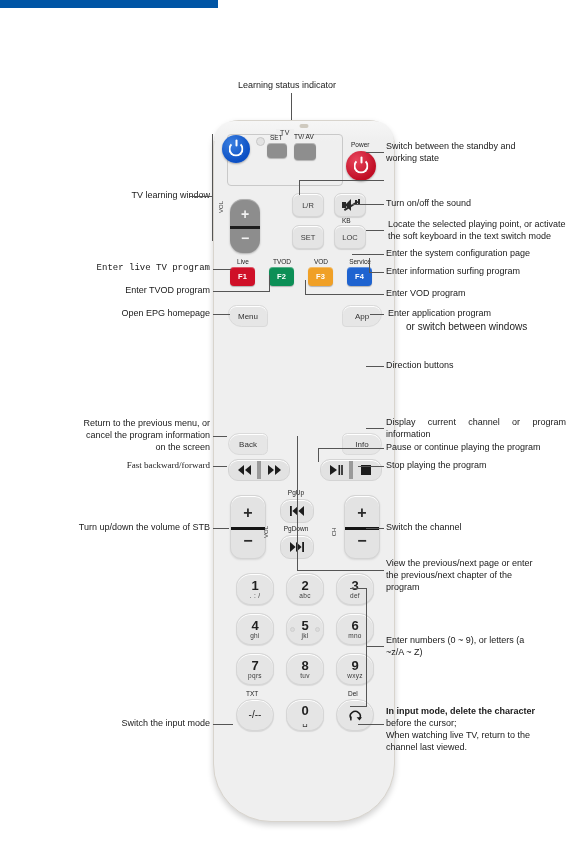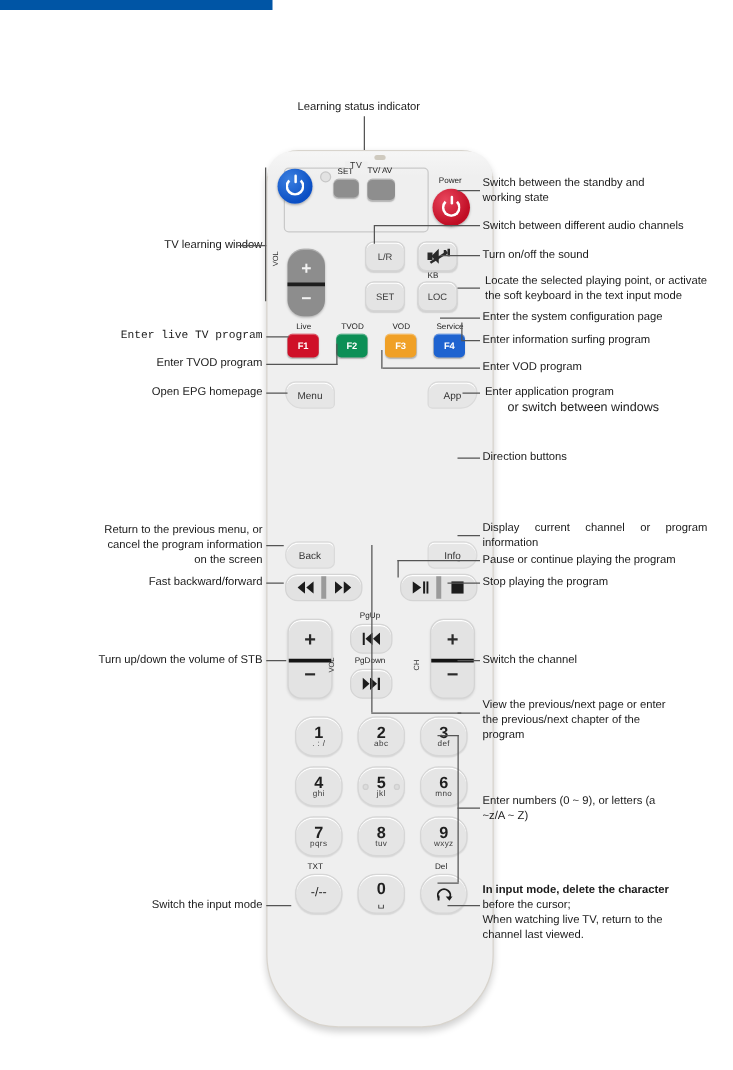--- a/index.html
+++ b/index.html
@@ -422,43 +422,42 @@
   <div class="lead v" style="left:269px;top:275px;height:17px;"></div>
 
   <div class="callout r" style="left:60px;top:308px;width:150px;">Open  EPG homepage</div>
   <div class="lead h" style="left:213px;top:314px;width:17px;"></div>
 
   <div class="callout r" style="left:48px;top:418px;width:162px;">Return to the previous menu, or</div>
   <div class="callout r" style="left:48px;top:430px;width:162px;">cancel the program information</div>
   <div class="callout r" style="left:48px;top:442px;width:162px;">on the screen</div>
   <div class="lead h" style="left:213px;top:436px;width:14px;"></div>
 
-  <div class="callout r" style="left:60px;top:460px;width:150px;">Fast backward/forward</div>
+  <div class="callout r" style="left:60px;top:460px;width:150px;font-family:Liberation Serif, serif;">Fast backward/forward</div>
   <div class="lead h" style="left:213px;top:466px;width:14px;"></div>
 
   <div class="callout r" style="left:30px;top:522px;width:180px;">Turn up/down the volume of STB</div>
   <div class="lead h" style="left:213px;top:528px;width:16px;"></div>
 
   <div class="callout r" style="left:60px;top:718px;width:150px;">Switch the input mode</div>
   <div class="lead h" style="left:213px;top:724px;width:20px;"></div>
 
   <div class="lead h" style="left:366px;top:152px;width:18px;"></div>
   <div class="callout l" style="left:386px;top:141px;width:198px;">Switch between the standby and</div>
   <div class="callout l" style="left:386px;top:153px;width:198px;">working state</div>
 
   <div class="lead h" style="left:300px;top:180px;width:84px;"></div>
   <div class="lead v" style="left:299px;top:180px;height:15px;"></div>
-  <div class="callout l" style="left:386px;top:175px;width:198px;">Switch between different audio channels</div>
 
   <div class="lead h" style="left:352px;top:204px;width:32px;"></div>
   <div class="callout l" style="left:386px;top:198px;width:198px;">Turn on/off the sound</div>
 
   <div class="lead h" style="left:366px;top:230px;width:18px;"></div>
   <div class="callout l" style="left:388px;top:219px;width:196px;">Locate the selected playing point, or activate</div>
-  <div class="callout l" style="left:388px;top:231px;width:196px;">the soft keyboard in the text input mode</div>
+  <div class="callout l" style="left:388px;top:231px;width:196px;">the soft keyboard in the text switch mode</div>
 
   <div class="lead h" style="left:352px;top:254px;width:32px;"></div>
   <div class="callout l" style="left:386px;top:248px;width:198px;">Enter the system configuration page</div>
 
   <div class="lead h" style="left:370px;top:272px;width:14px;"></div>
   <div class="lead v" style="left:369px;top:258px;height:15px;"></div>
   <div class="callout l" style="left:386px;top:266px;width:198px;">Enter information surfing program</div>
 
   <div class="callout l" style="left:386px;top:288px;width:198px;">Enter VOD program</div>
   <div class="lead h" style="left:306px;top:294px;width:78px;"></div>

